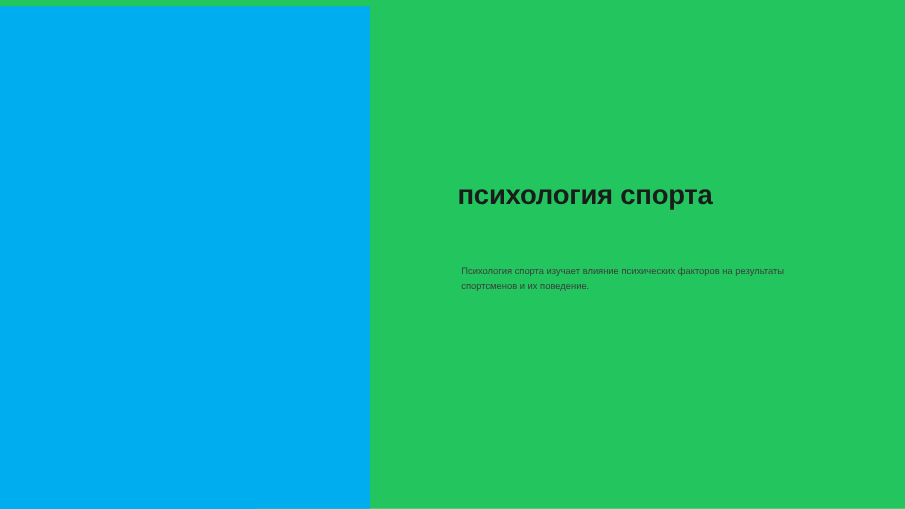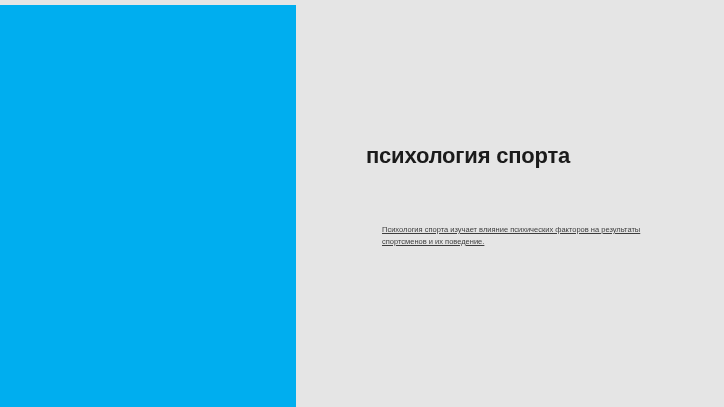--- a/index.html
+++ b/index.html
@@ -11,21 +11,21 @@
     width: 724px;
     height: 407px;
     background: #ffffff;
     font-family: "Liberation Sans", sans-serif;
     overflow: hidden;
   }
   .page {
     position: relative;
     width: 724px;
     height: 407px;
-    background: #e5e5e5;
+    background: #22c55e;
     box-sizing: border-box;
   }
   .color-panel {
     position: absolute;
     left: 0;
     top: 5px;
     width: 296px;
     height: 402px;
     background: #00aeef;
   }
@@ -46,25 +46,24 @@
     font-weight: bold;
     color: #1b1b1b;
     letter-spacing: -0.2px;
     white-space: nowrap;
   }
   .paragraph {
     position: absolute;
     top: 208px;
     left: 0;
     width: 285px;
-    margin: 16px;
+    margin: 3px;
     font-size: 7.5px;
     line-height: 1.55;
     color: #3d3d3d;
-    text-decoration: underline;
   }
 </style>
 </head>
 <body>
 
 <div class="page">
 
   <div class="color-panel"></div>
 
   <div class="content">

